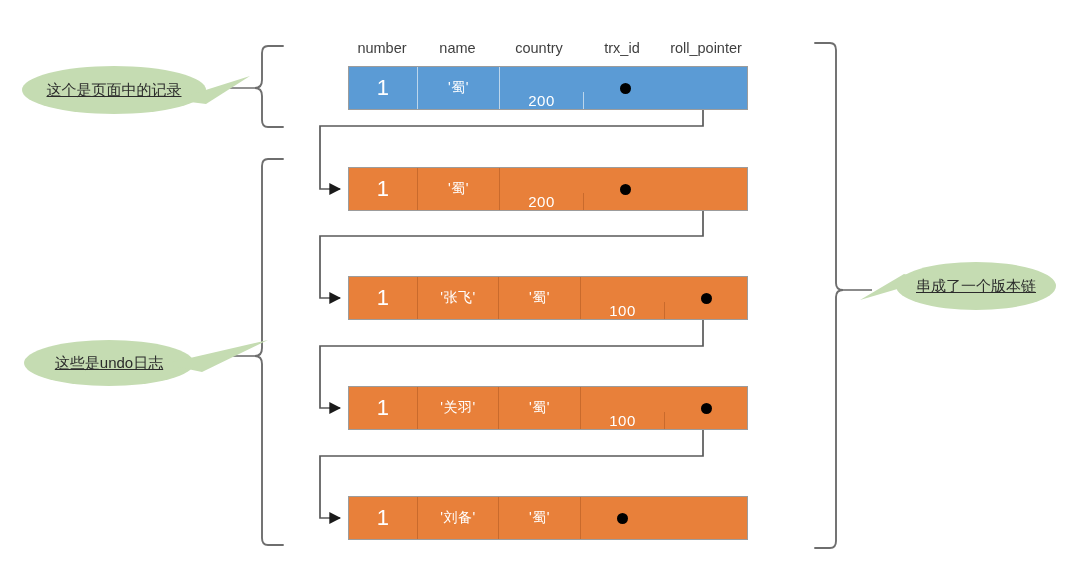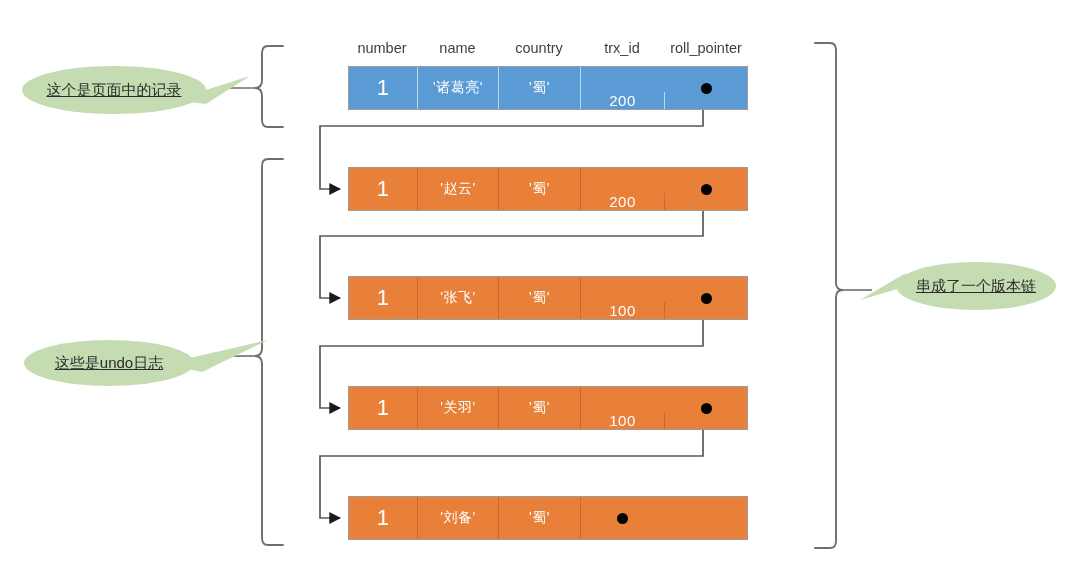--- a/index.html
+++ b/index.html
@@ -120,31 +120,29 @@
   <div class="col-headers">
     <div class="col-head" style="left:-1px;width:70px;">number</div>
     <div class="col-head" style="left:69px;width:81px;">name</div>
     <div class="col-head" style="left:150px;width:82px;">country</div>
     <div class="col-head" style="left:232px;width:84px;">trx_id</div>
     <div class="col-head" style="left:316px;width:84px;">roll_pointer</div>
   </div>
 
   <div class="record blue" style="left:348px;top:66px;width:400px;">
     <div class="cell c-number">1</div>
-    <div class="cell c-name">'诸葛亮'</div>
     <div class="cell c-country">'蜀'</div>
     <div class="cell c-trx">200</div>
     <div class="cell c-ptr">
       <span class="dot"></span>
     </div>
   </div>
 
   <div class="record orange" style="left:348px;top:167px;width:400px;">
     <div class="cell c-number">1</div>
-    <div class="cell c-name">'赵云'</div>
     <div class="cell c-country">'蜀'</div>
     <div class="cell c-trx">200</div>
     <div class="cell c-ptr">
       <span class="dot"></span>
     </div>
   </div>
 
   <div class="record orange" style="left:348px;top:276px;width:400px;">
     <div class="cell c-number">1</div>
     <div class="cell c-name">'张飞'</div>

